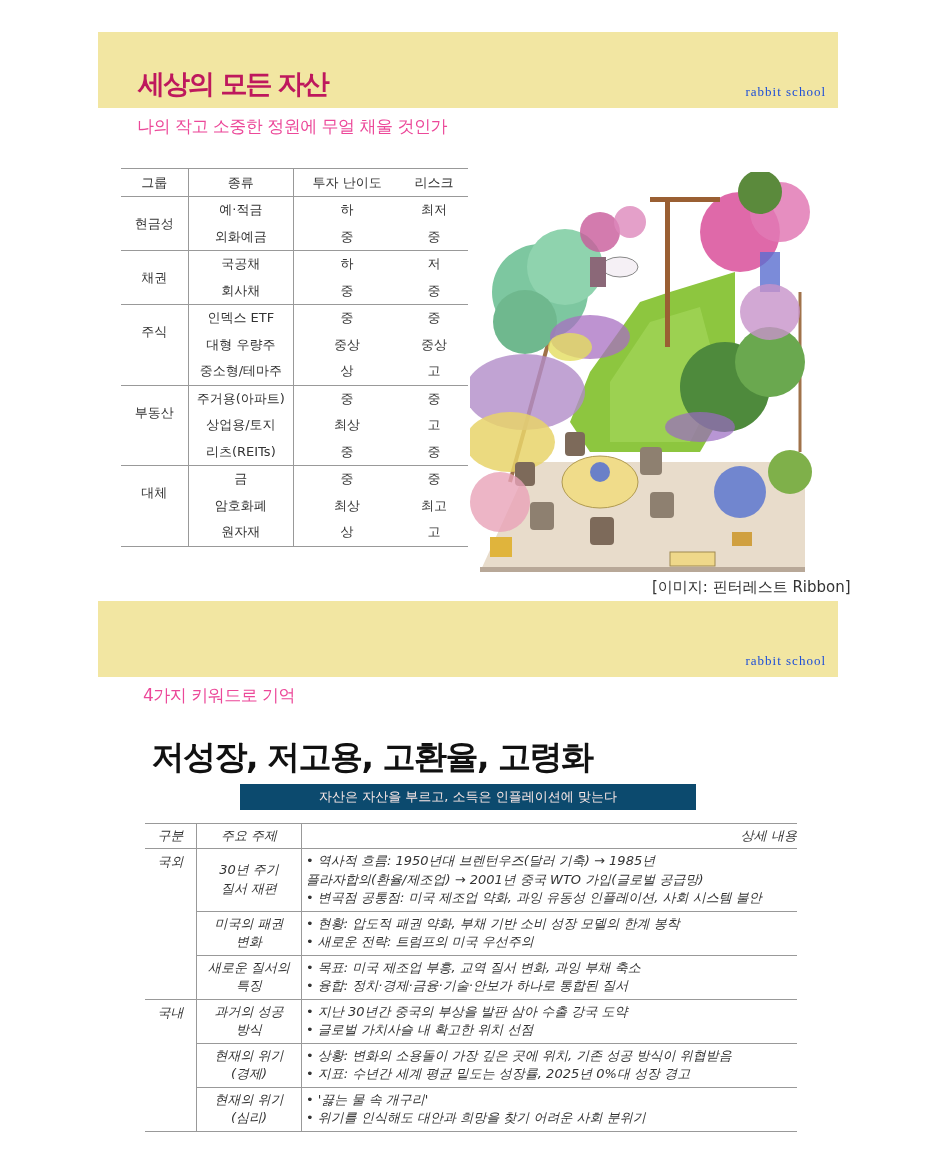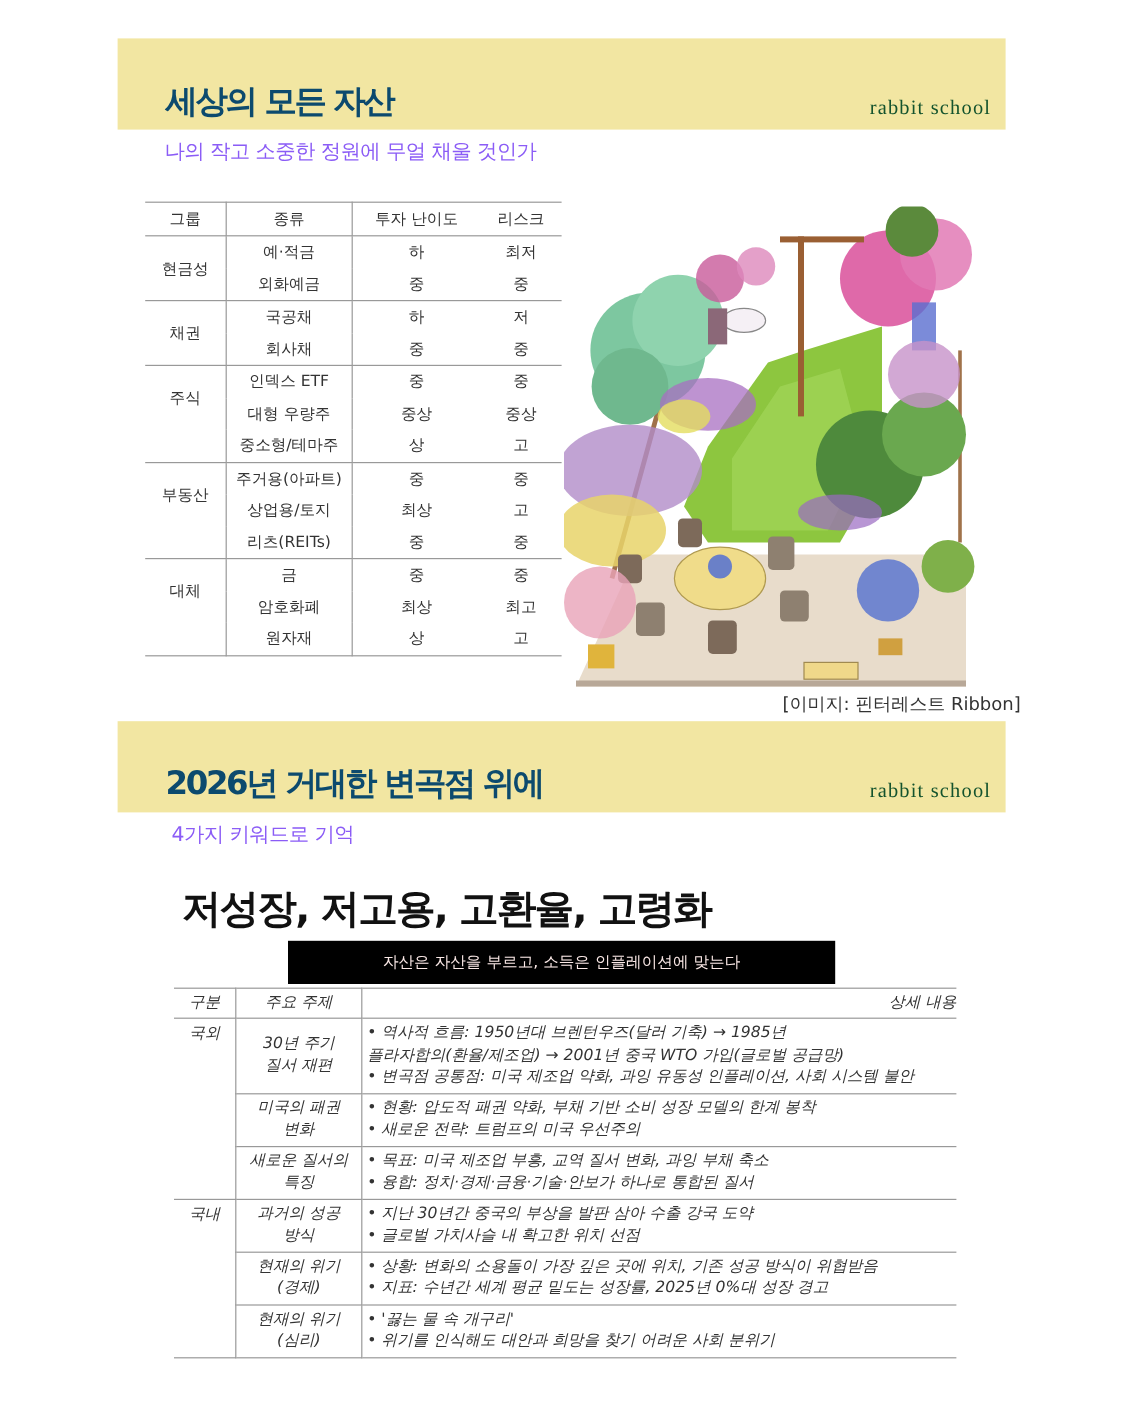--- a/index.html
+++ b/index.html
@@ -7,29 +7,29 @@
     width: 936px; height: 1170px; position: relative; overflow: hidden;
     font-family: "DejaVu Sans", "Liberation Sans", sans-serif; color: #222;
   }
   .band {
     position: absolute; left: 98px; width: 740px; height: 76px;
     background: #f2e6a2;
   }
   .band-title {
     position: absolute; left: 40px; bottom: 6px;
     font-family: "DejaVu Sans", sans-serif; font-weight: bold;
-    font-size: 27px; letter-spacing: -2px; color: #0c4a6e;
+    font-size: 27px; letter-spacing: -2px; color: #be185d;
   }
   .band-brand {
     position: absolute; right: 12px; bottom: 8px;
     font-family: "Liberation Serif", "DejaVu Serif", serif;
-    font-size: 17px; letter-spacing: 1px; color: #14532d;
+    font-size: 13px; letter-spacing: 1px; color: #1d4ed8;
   }
   .subtitle {
-    position: absolute; font-size: 17px; color: #8b5cf6; letter-spacing: -0.5px;
+    position: absolute; font-size: 17px; color: #ec4899; letter-spacing: -0.5px;
   }
   
   table { border-collapse: collapse; }
   .t1 {
     position: absolute; left: 121px; top: 168px; width: 347px;
     font-size: 13px; color: #333;
   }
   .t1 th, .t1 td { text-align: center; padding: 0; height: 26.5px; font-weight: normal; }
   .t1 thead th { border-top: 1.5px solid #999; border-bottom: 1.5px solid #999; height: 27px; }
   .t1 .c1 { width: 64px; border-right: 1.5px solid #999; vertical-align: top; padding-top: 4px; text-align: center; }
@@ -44,22 +44,22 @@
   }
   .caption {
     position: absolute; left: 652px; top: 578px; font-size: 15px; color: #333;
   }
   
   .keywords {
     position: absolute; left: 0; width: 744px; top: 735px; text-align: center;
     font-size: 33px; font-weight: bold; letter-spacing: -1.5px; color: #111;
   }
   .banner {
-    position: absolute; left: 240px; top: 784px; width: 456px; height: 36px;
-    background: #000000; color: #fbe9e7; font-size: 13px;
+    position: absolute; left: 240px; top: 784px; width: 456px; height: 26px;
+    background: #0c4a6e; color: #fbe9e7; font-size: 13px;
     display: flex; align-items: center; justify-content: center;
   }
   .t2 {
     position: absolute; left: 145px; top: 823px; width: 652px;
     font-size: 13px; color: #333;
   }
   .t2 th, .t2 td { font-weight: normal; padding: 0; line-height: 18.5px; font-style: italic; }
   .t2 thead th { border-top: 1.5px solid #999; border-bottom: 1.5px solid #999; height: 24px; text-align: right; }
   .t2 .k1 { width: 51px; border-right: 1.5px solid #999; text-align: center; vertical-align: top; padding-top: 4px; }
   .t2 .k2 { width: 104px; border-right: 1.5px solid #999; text-align: center; }
@@ -217,21 +217,20 @@
     <circle cx="270" cy="320" r="26" fill="#4a6ad0" opacity="0.75"></circle>
     <rect x="262" y="360" width="20" height="14" fill="#d0a040"></rect>
     <circle cx="320" cy="300" r="22" fill="#7fb04a"></circle>
 
     <rect x="200" y="380" width="45" height="14" fill="#efd88a" stroke="#a08a50"></rect>
   </svg>
 </div>
 <div class="caption">[이미지: 핀터레스트 Ribbon]</div>
 
 <div class="band" style="top:601px;">
-  <div class="band-title">2026년 거대한 변곡점 위에</div>
   <div class="band-brand">rabbit school</div>
 </div>
 <div class="subtitle" style="left:143px; top:684px;">4가지 키워드로 기억</div>
 
 <div class="keywords">저성장, 저고용, 고환율, 고령화</div>
 <div class="banner">
   <span>자산은 자산을 부르고, 소득은 인플레이션에 맞는다</span>
 </div>
 
 <table class="t2">

